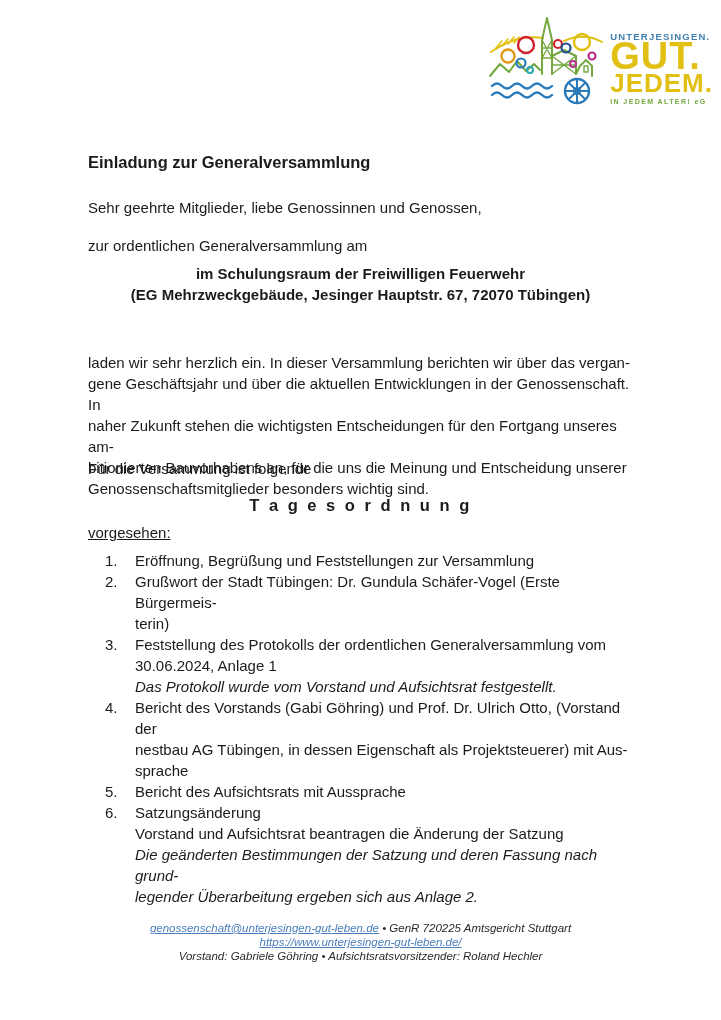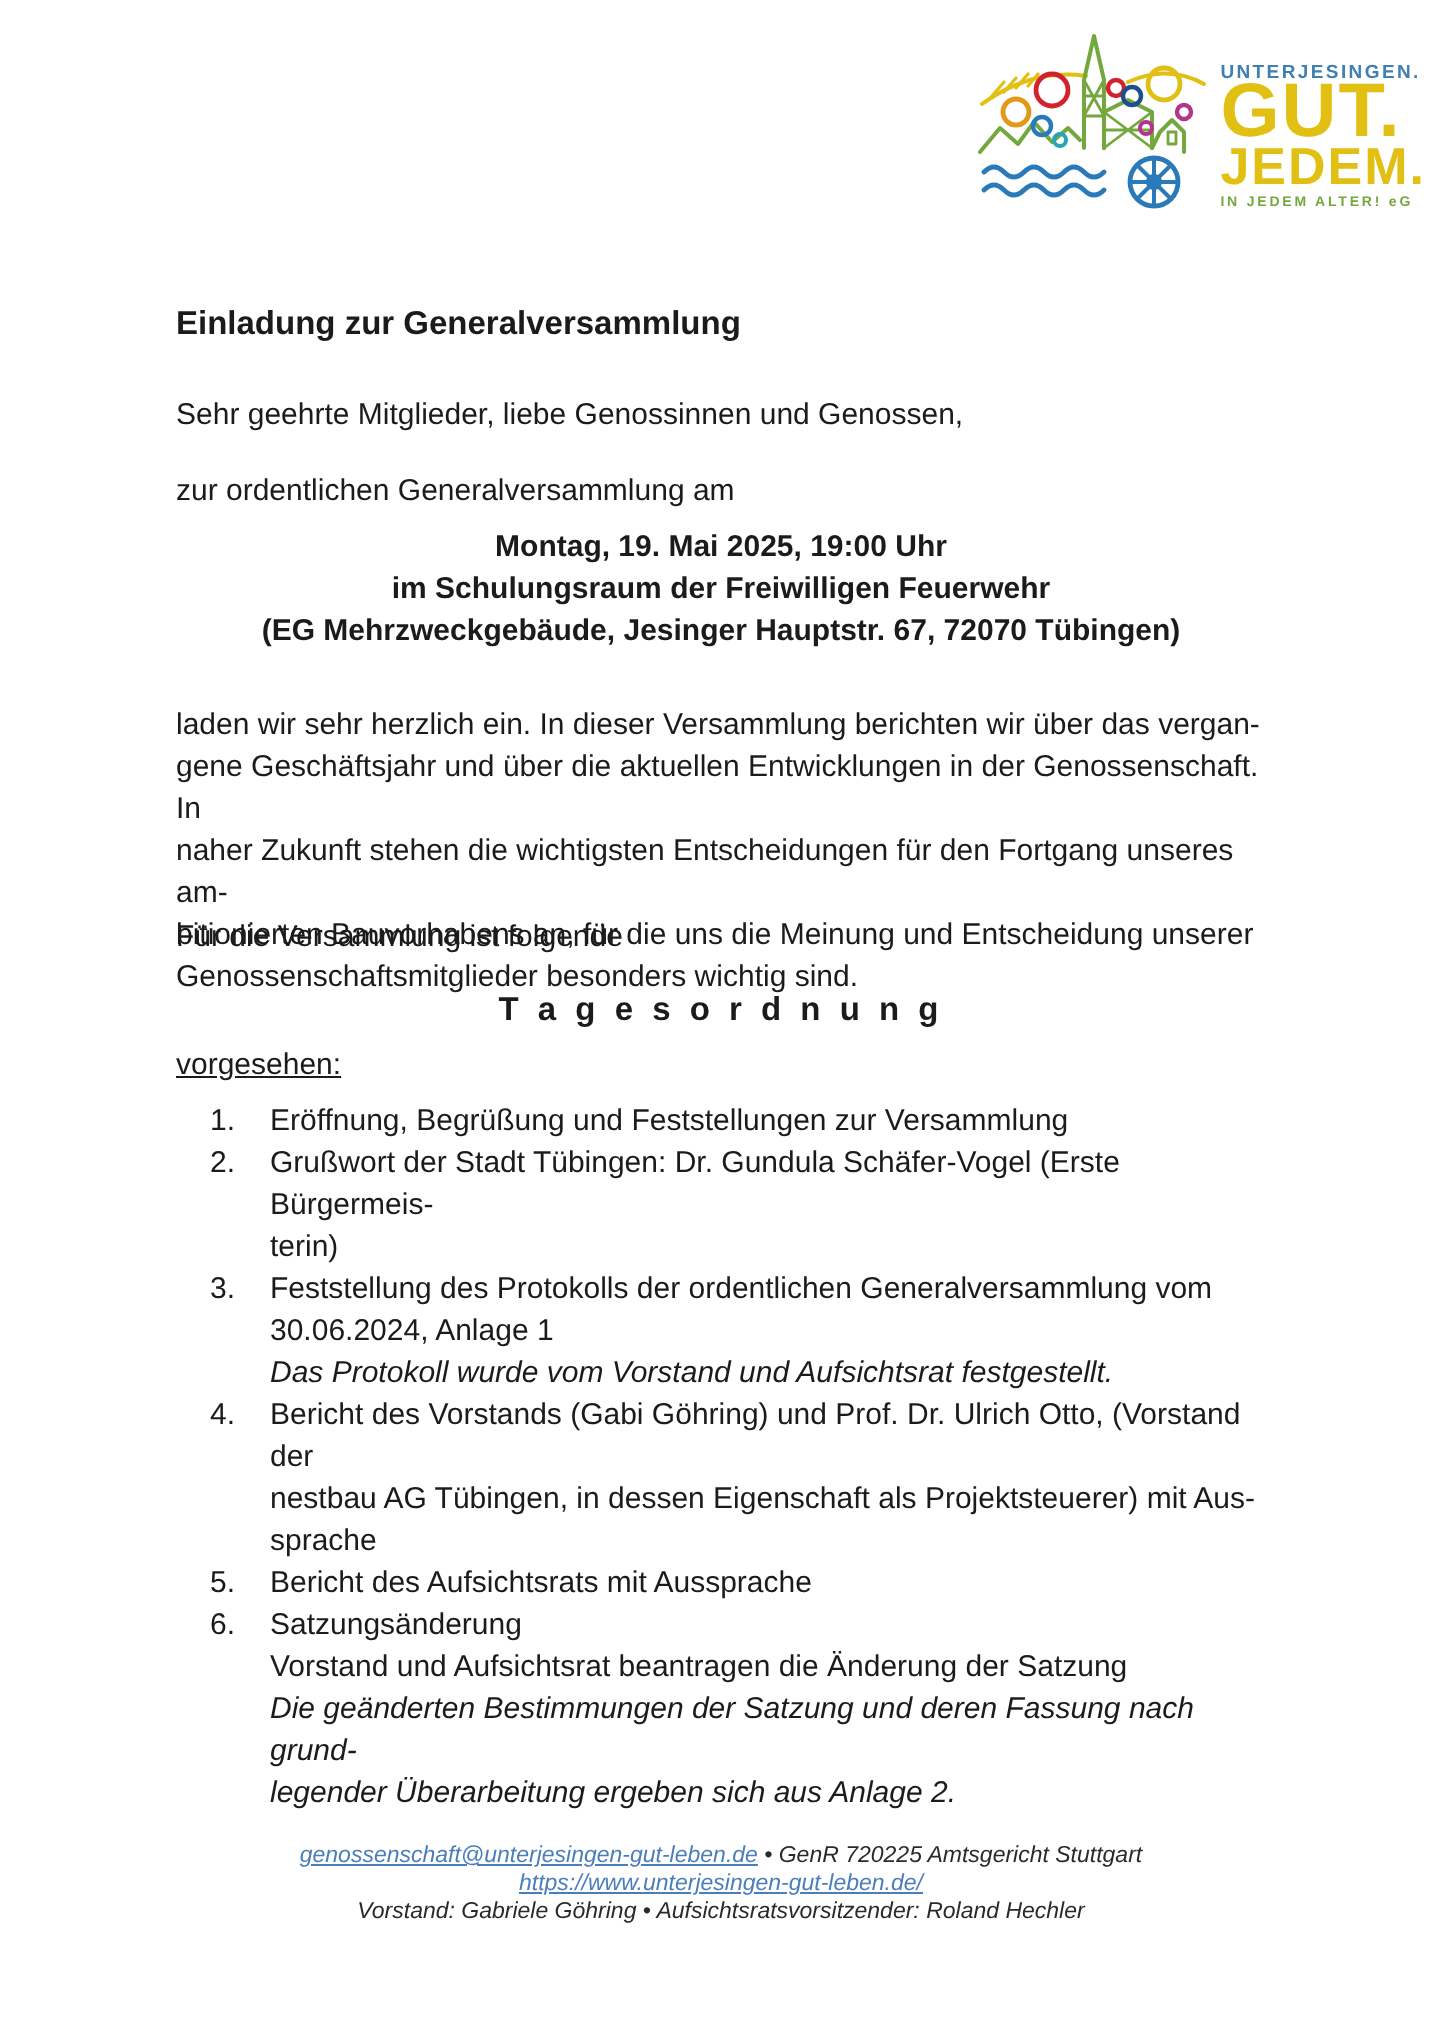--- a/index.html
+++ b/index.html
@@ -97,21 +97,20 @@
 
   <div class="content">
 
     <div class="doc-title">Einladung zur Generalversammlung</div>
 
     <div class="salutation">Sehr geehrte Mitglieder, liebe Genossinnen und Genossen,</div>
 
     <div class="intro-line">zur ordentlichen Generalversammlung am</div>
 
     <div class="event-block">
-      <div>Montag, 19. Mai 2025, 19:00 Uhr</div>
       <div>im Schulungsraum der Freiwilligen Feuerwehr</div>
       <div>(EG Mehrzweckgebäude, Jesinger Hauptstr. 67, 72070 Tübingen)</div>
     </div>
 
     <div class="body-par">laden wir sehr herzlich ein. In dieser Versammlung berichten wir über das vergan-<br>gene Geschäftsjahr und über die aktuellen Entwicklungen in der Genossenschaft. In<br>naher Zukunft stehen die wichtigsten Entscheidungen für den Fortgang unseres am-<br>bitionierten Bauvorhabens an, für die uns die Meinung und Entscheidung unserer<br>Genossenschaftsmitglieder besonders wichtig sind.</div>
 
     <div class="pre-agenda">Für die Versammlung ist folgende</div>
 
     <div class="agenda-heading">T a g e s o r d n u n g</div>
 

